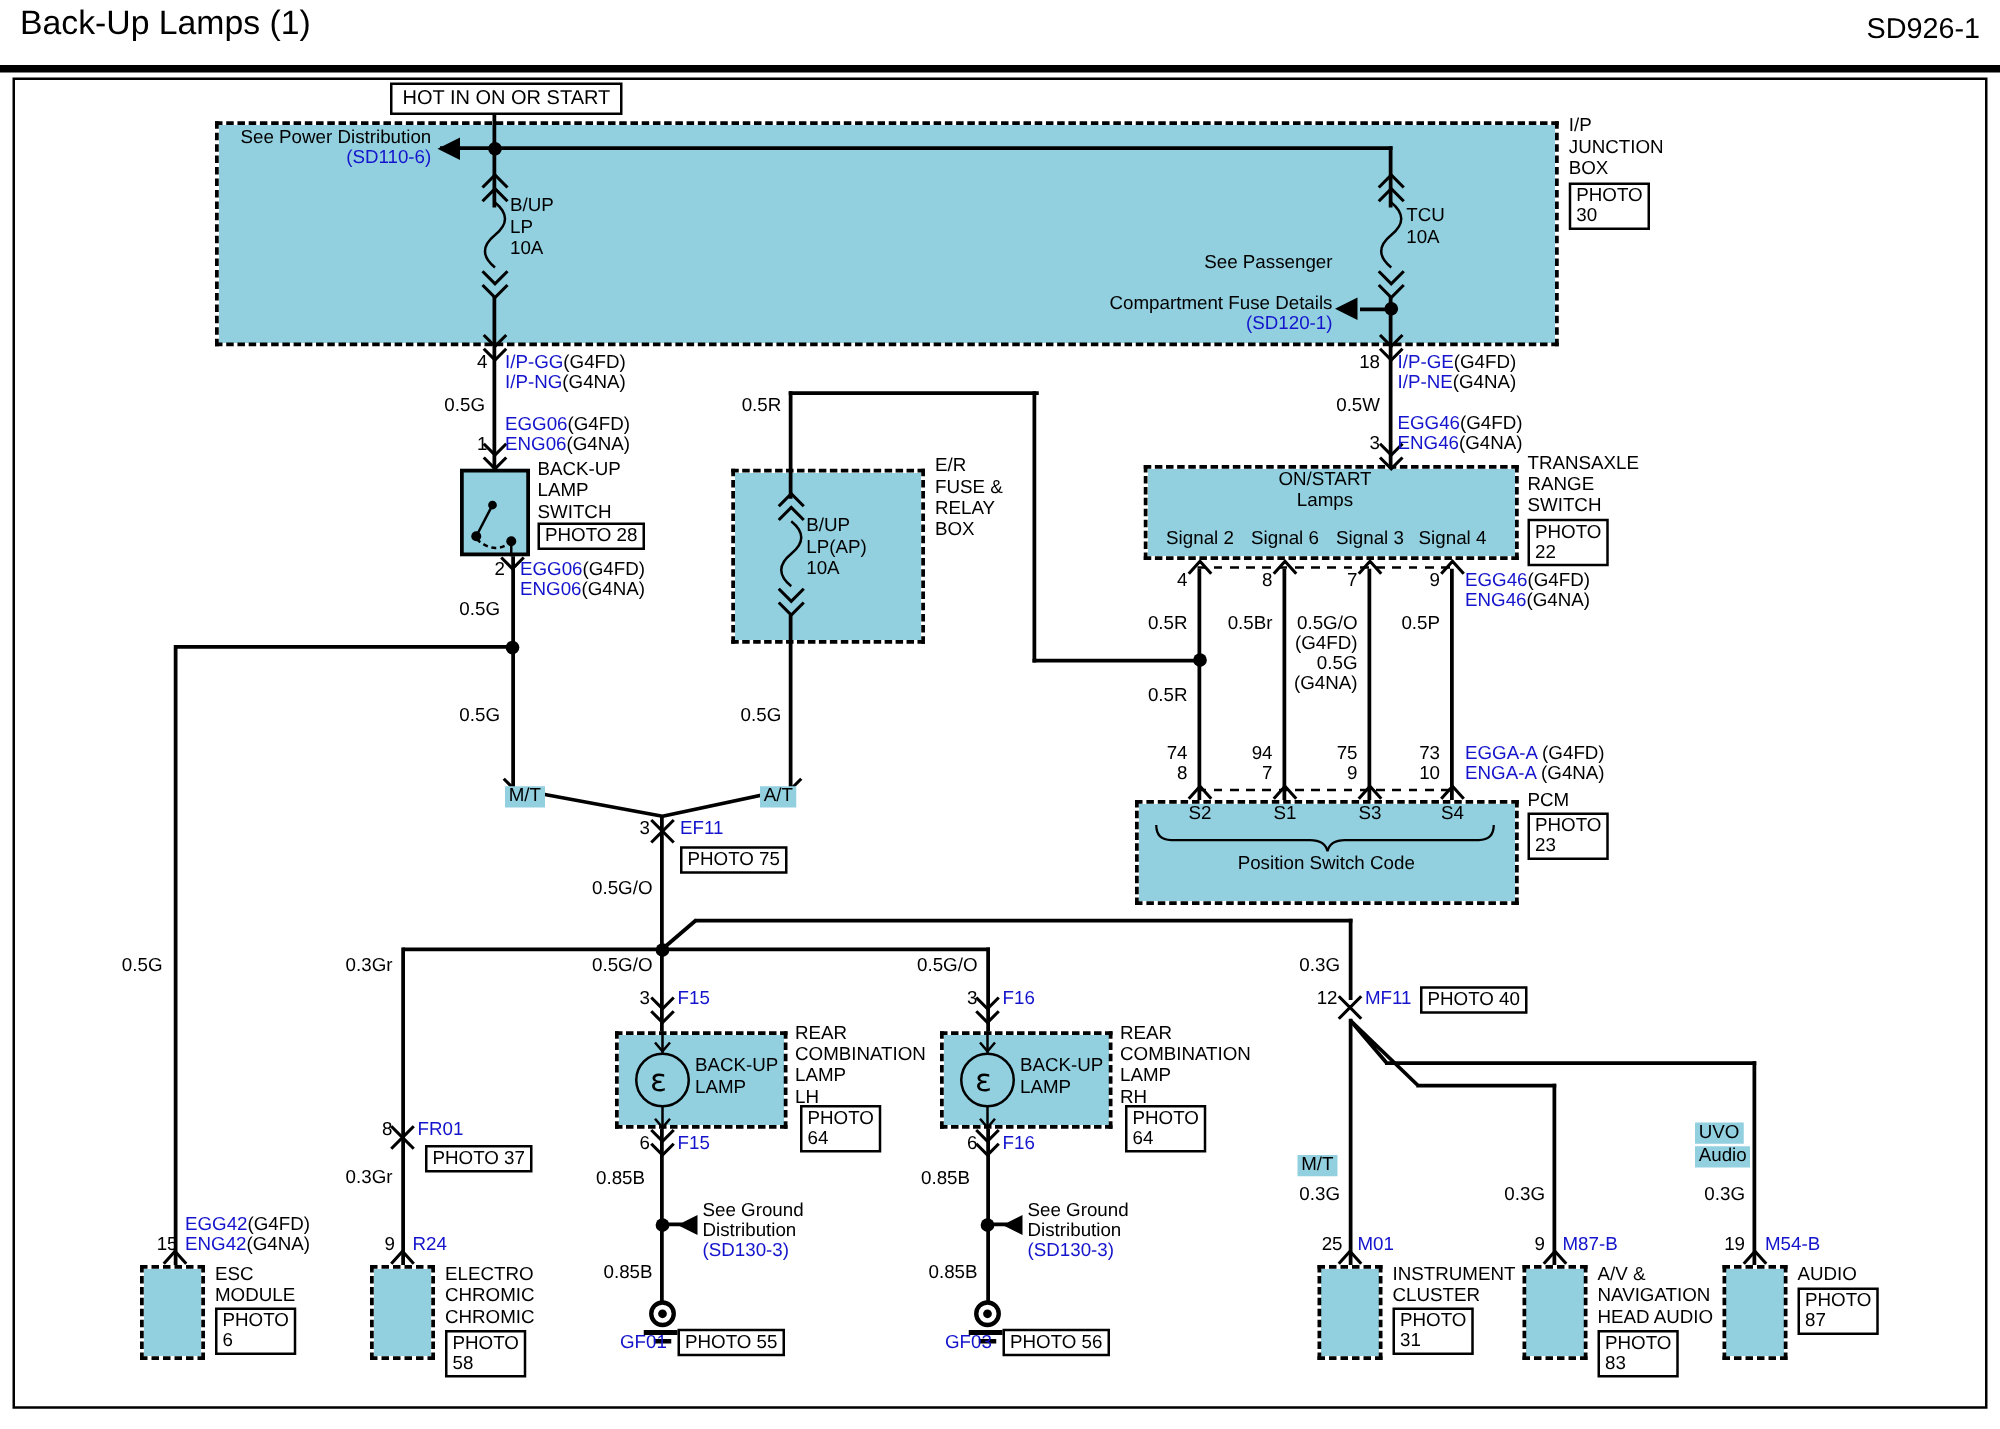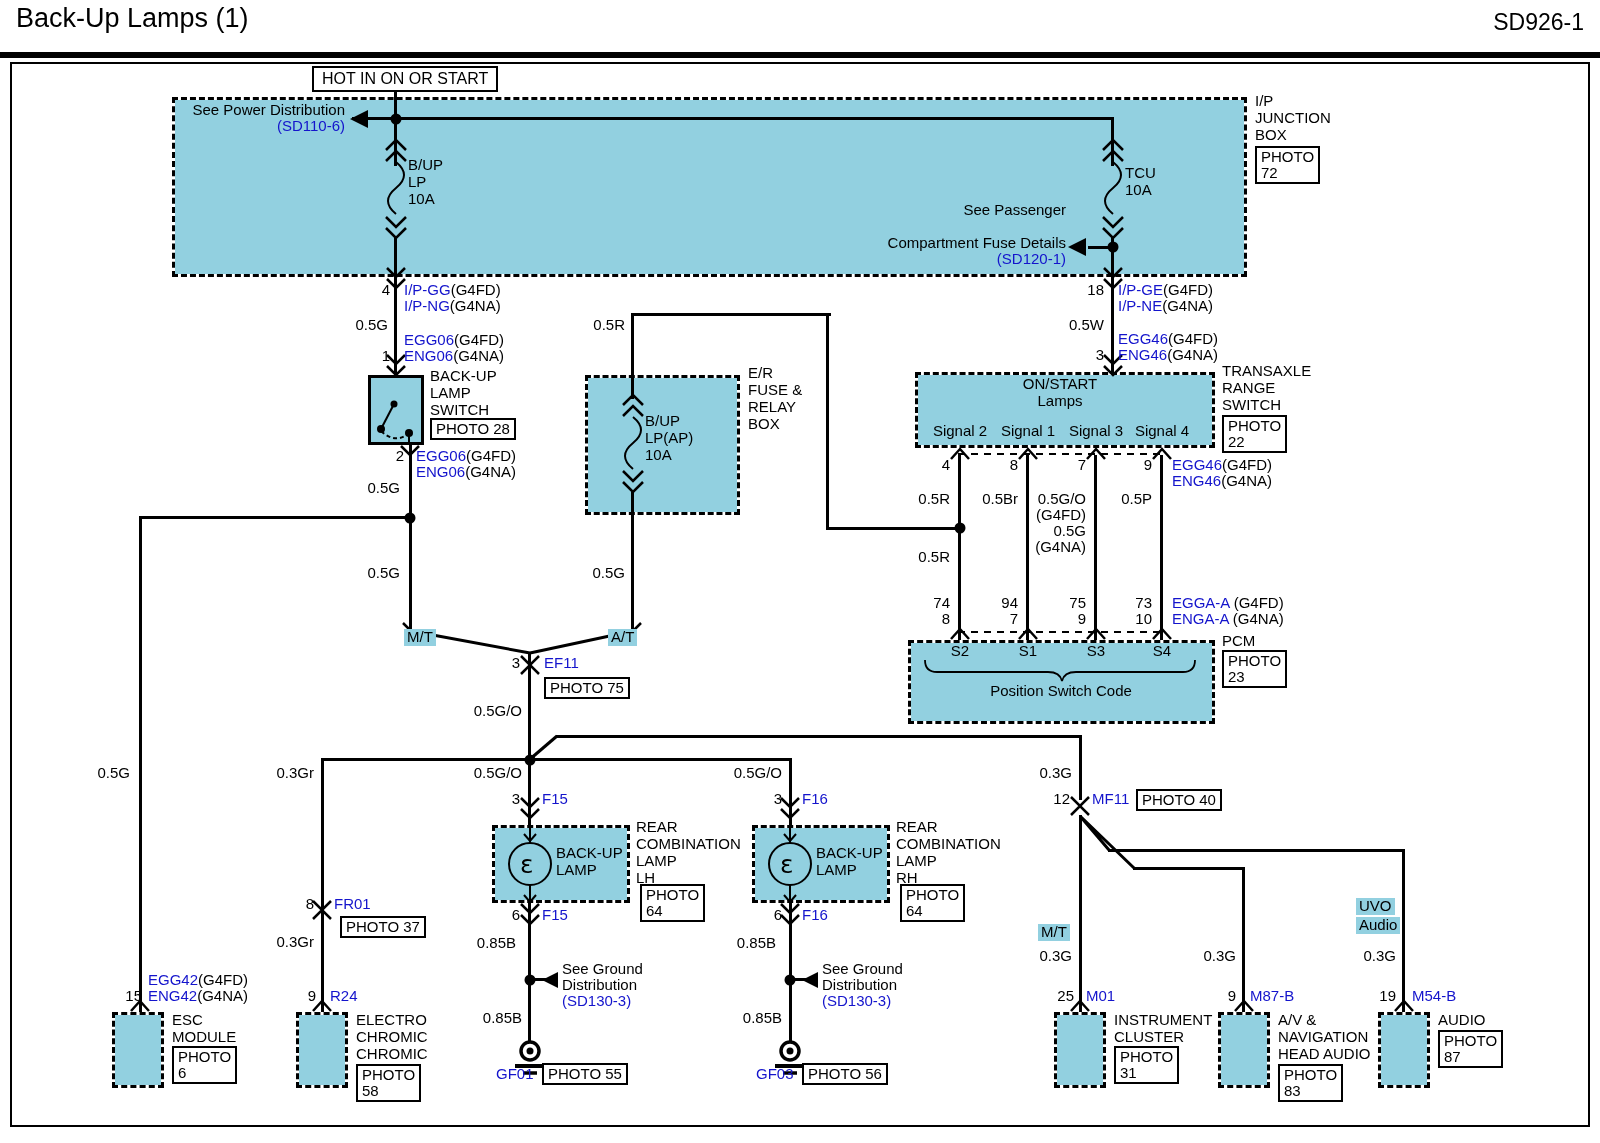--- a/index.html
+++ b/index.html
@@ -180,21 +180,21 @@
         <text x="780" y="873">ε</text>
     </g>
   </svg>
 
   <div class="whitebox" style="left:312px;top:66px">HOT IN ON OR START</div>
   <div class="t rt" style="right:1255px;top:102px">See Power Distribution</div>
   <div class="t rt b" style="right:1255px;top:118px">(SD110-6)</div>
   <div class="t" style="left:1255px;top:93px">I/P</div>
   <div class="t" style="left:1255px;top:110px">JUNCTION</div>
   <div class="t" style="left:1255px;top:127px">BOX</div>
-  <div class="photo" style="left:1255px;top:146px"><span>PHOTO</span><br><span>72</span></div>
+  <div class="photo" style="left:1255px;top:146px"><span>PHOTO</span><br><span>30</span></div>
   <div class="t" style="left:408px;top:157px">B/UP</div>
   <div class="t" style="left:408px;top:174px">LP</div>
   <div class="t" style="left:408px;top:191px">10A</div>
   <div class="t" style="left:1125px;top:165px">TCU</div>
   <div class="t" style="left:1125px;top:182px">10A</div>
   <div class="t rt" style="right:534px;top:202px">See Passenger</div>
   <div class="t rt" style="right:534px;top:235px">Compartment Fuse Details</div>
   <div class="t rt b" style="right:534px;top:251px">(SD120-1)</div>
 
   <div class="t rt" style="right:1210px;top:282px">4</div>
@@ -322,21 +322,21 @@
   <div class="t rt" style="right:496px;top:282px">18</div>
   <div class="t" style="left:1118px;top:282px"><span class="b">I/P-GE</span><span>(G4FD)</span></div>
   <div class="t" style="left:1118px;top:298px"><span class="b">I/P-NE</span><span>(G4NA)</span></div>
   <div class="t rt" style="right:496px;top:317px">0.5W</div>
   <div class="t" style="left:1118px;top:331px"><span class="b">EGG46</span><span>(G4FD)</span></div>
   <div class="t rt" style="right:496px;top:347px">3</div>
   <div class="t" style="left:1118px;top:347px"><span class="b">ENG46</span><span>(G4NA)</span></div>
   <div class="t cc" style="left:1060px;top:376px">ON/START</div>
   <div class="t cc" style="left:1060px;top:393px">Lamps</div>
   <div class="t cc" style="left:960px;top:423px">Signal 2</div>
-  <div class="t cc" style="left:1028px;top:423px">Signal 1</div>
+  <div class="t cc" style="left:1028px;top:423px">Signal 6</div>
   <div class="t cc" style="left:1096px;top:423px">Signal 3</div>
   <div class="t cc" style="left:1162px;top:423px">Signal 4</div>
   <div class="t" style="left:1222px;top:363px">TRANSAXLE</div>
   <div class="t" style="left:1222px;top:380px">RANGE</div>
   <div class="t" style="left:1222px;top:397px">SWITCH</div>
   <div class="photo" style="left:1222px;top:415px"><span>PHOTO</span><br><span>22</span></div>
   <div class="t rt" style="right:650px;top:457px">4</div>
   <div class="t rt" style="right:582px;top:457px">8</div>
   <div class="t rt" style="right:514px;top:457px">7</div>
   <div class="t rt" style="right:448px;top:457px">9</div>

